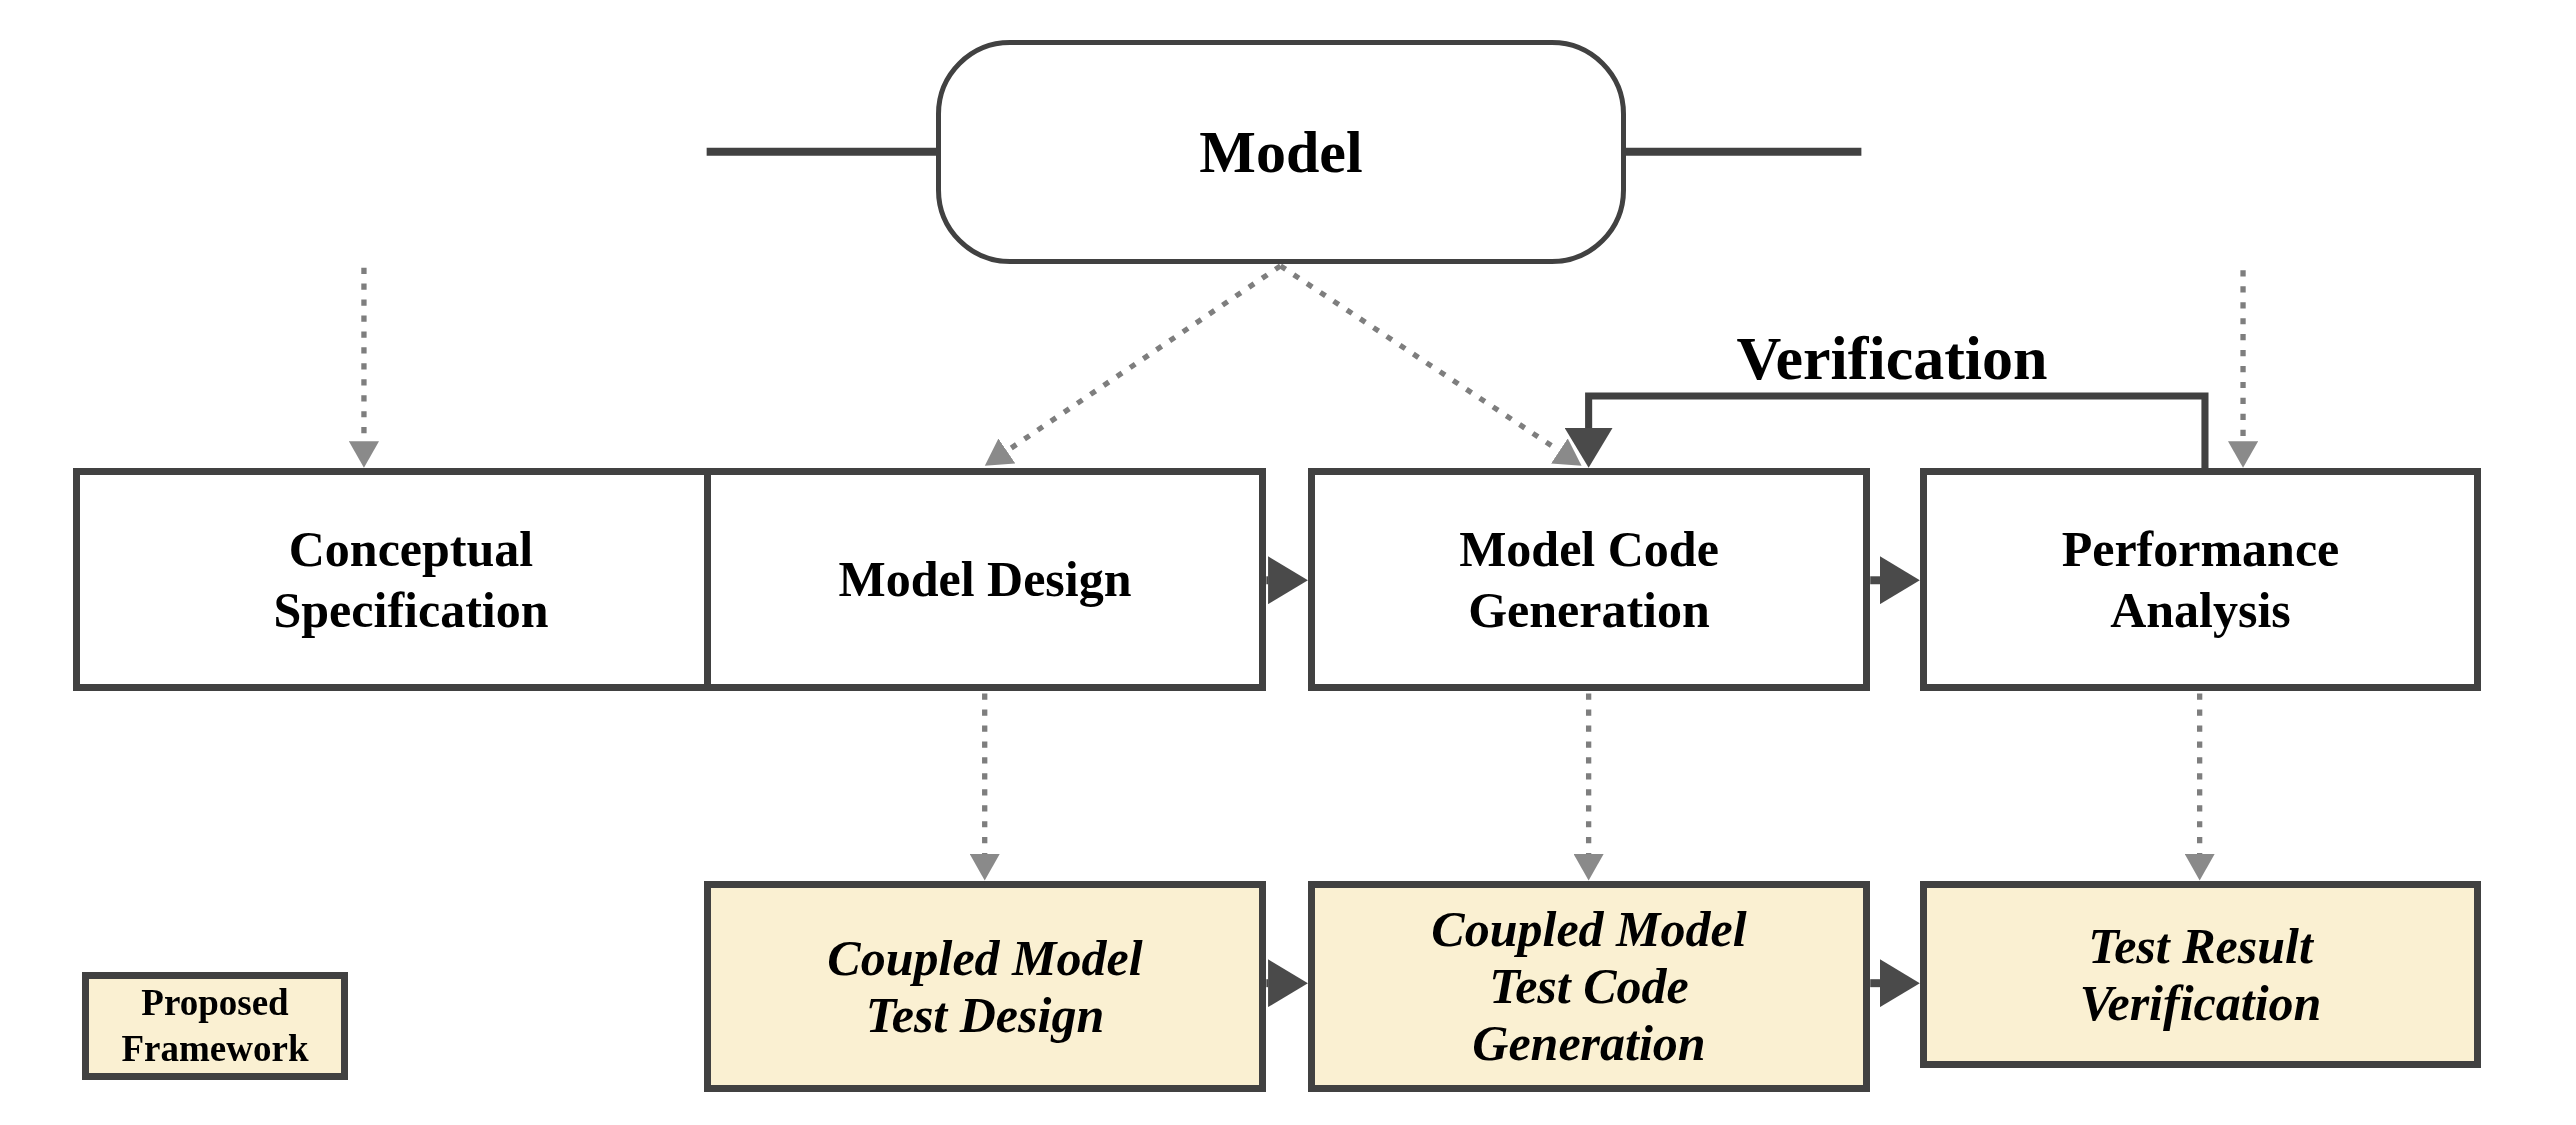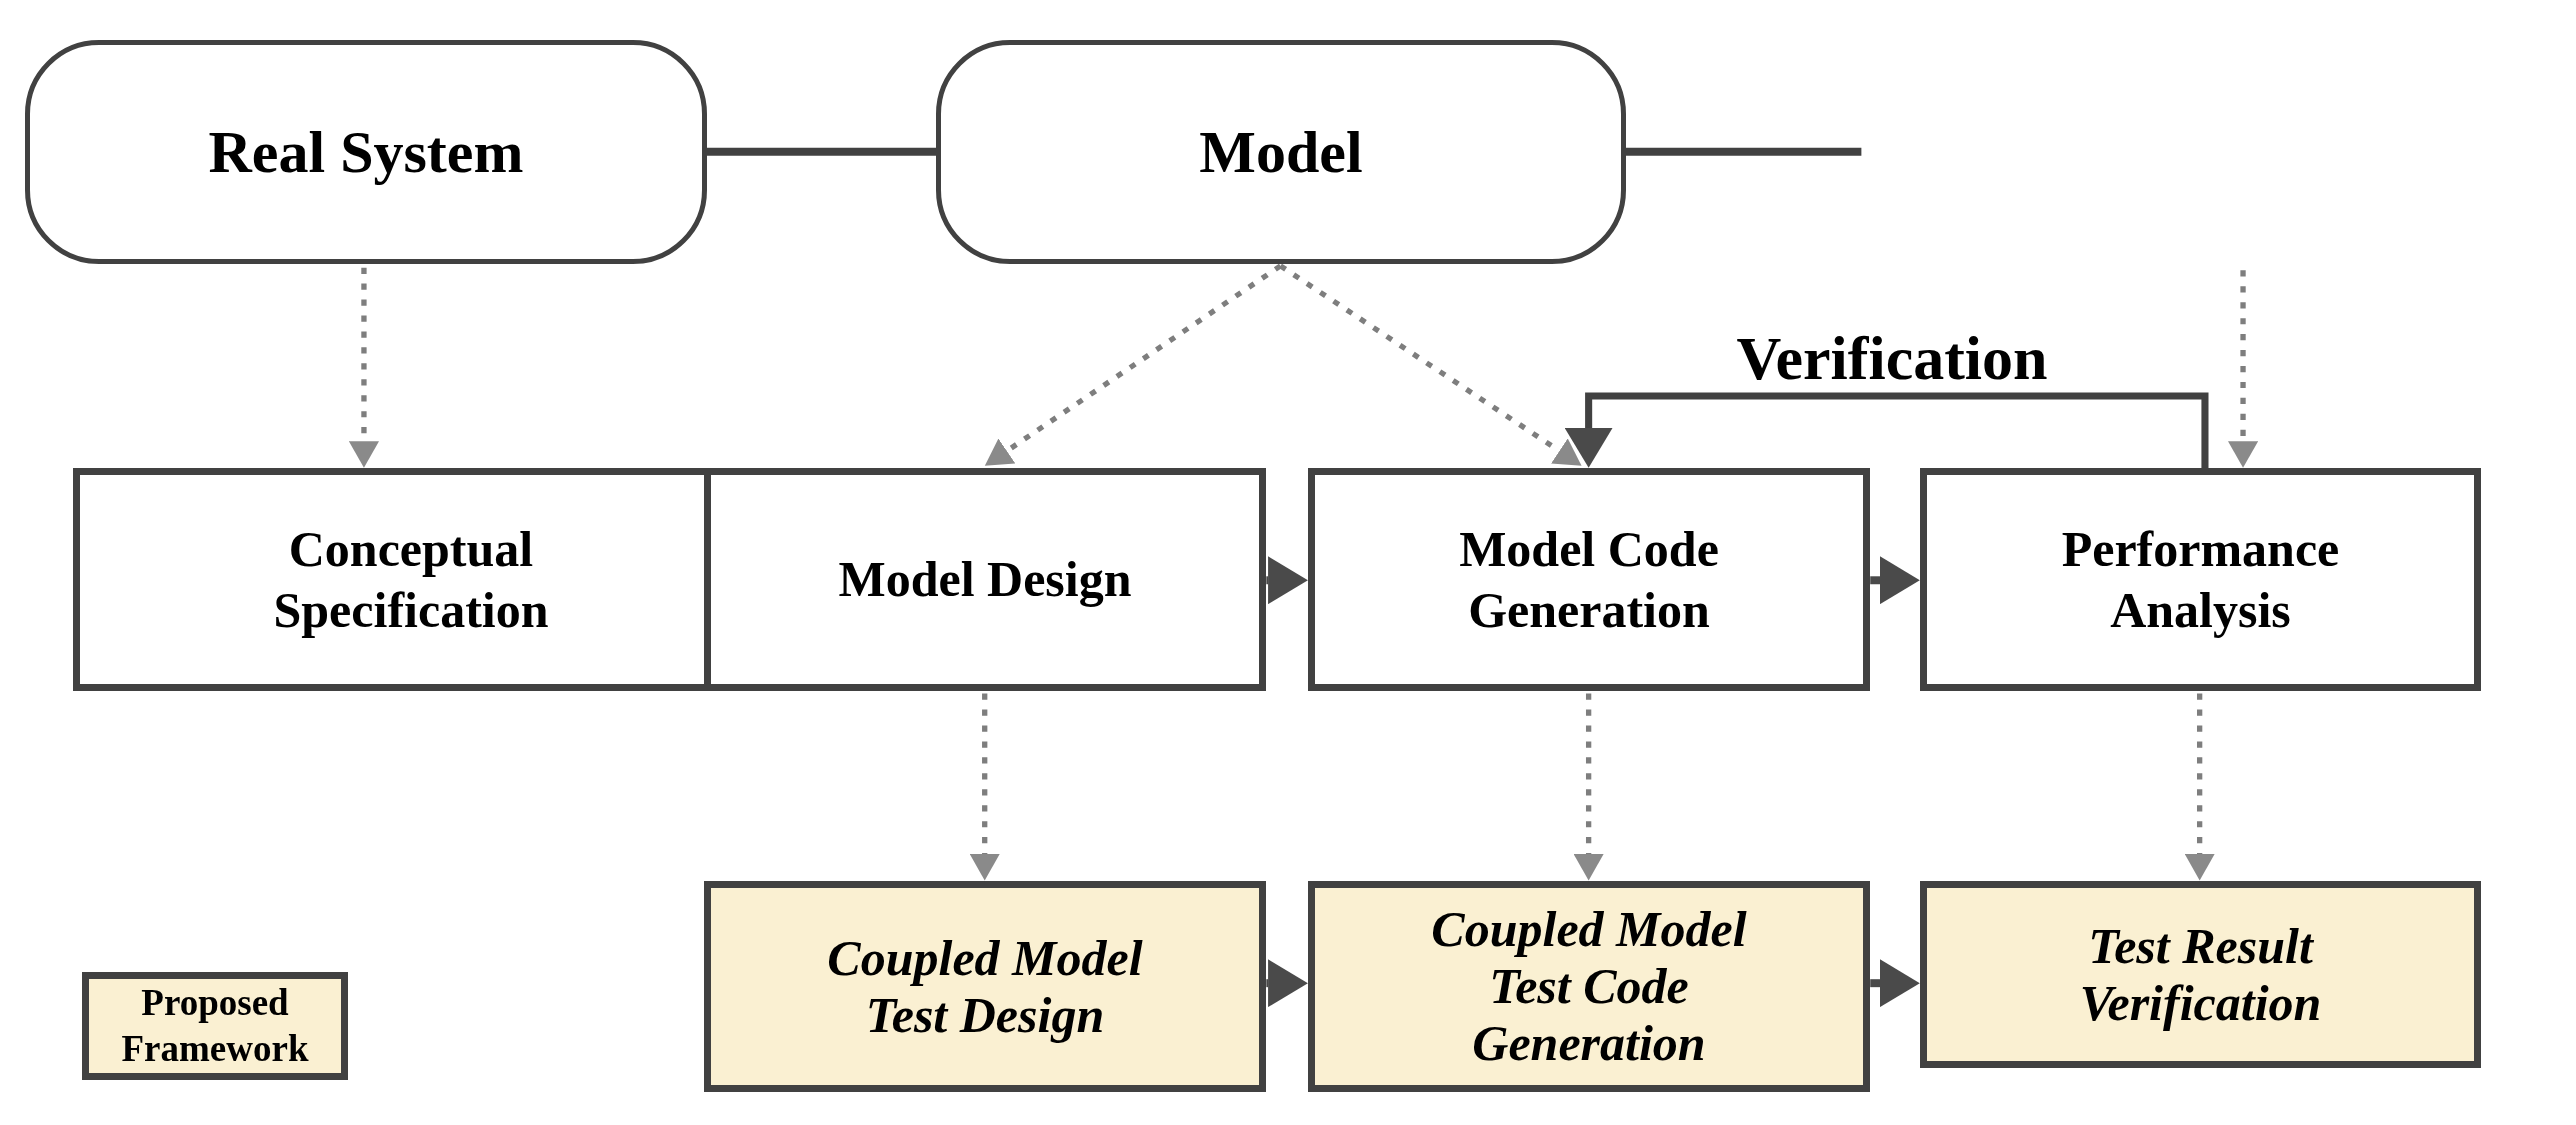--- a/index.html
+++ b/index.html
@@ -111,23 +111,20 @@
     <path class="ln-dotted" d="M411,302 V498" marker-end="url(#mGray)"></path>
     <path class="ln-dotted" d="M1446,300 L1137,509" marker-end="url(#mGray)"></path>
     <path class="ln-dotted" d="M1446,300 L1761,509" marker-end="url(#mGray)"></path>
     <path class="ln-dotted" d="M2533,305 V498" marker-end="url(#mGray)"></path>
 
     <path class="ln-dotted" d="M1112,783 V964" marker-end="url(#mGray)"></path>
     <path class="ln-dotted" d="M1794,783 V964" marker-end="url(#mGray)"></path>
     <path class="ln-dotted" d="M2484,783 V964" marker-end="url(#mGray)"></path>
   </svg>
 
-  <div class="node pill" style="left:25px; top:40px; width:682px; height:224px;">
-    <span>Real System</span>
-  </div>
   <div class="node pill" style="left:936px; top:40px; width:690px; height:224px;">
     <span>Model</span>
   </div>
 
   <div class="verif-label">
     <span>Verification</span>
   </div>
 
   <div class="node proc" style="left:73px; top:468px; width:644px; height:223px;padding-left:32px;">
     <span>Conceptual

